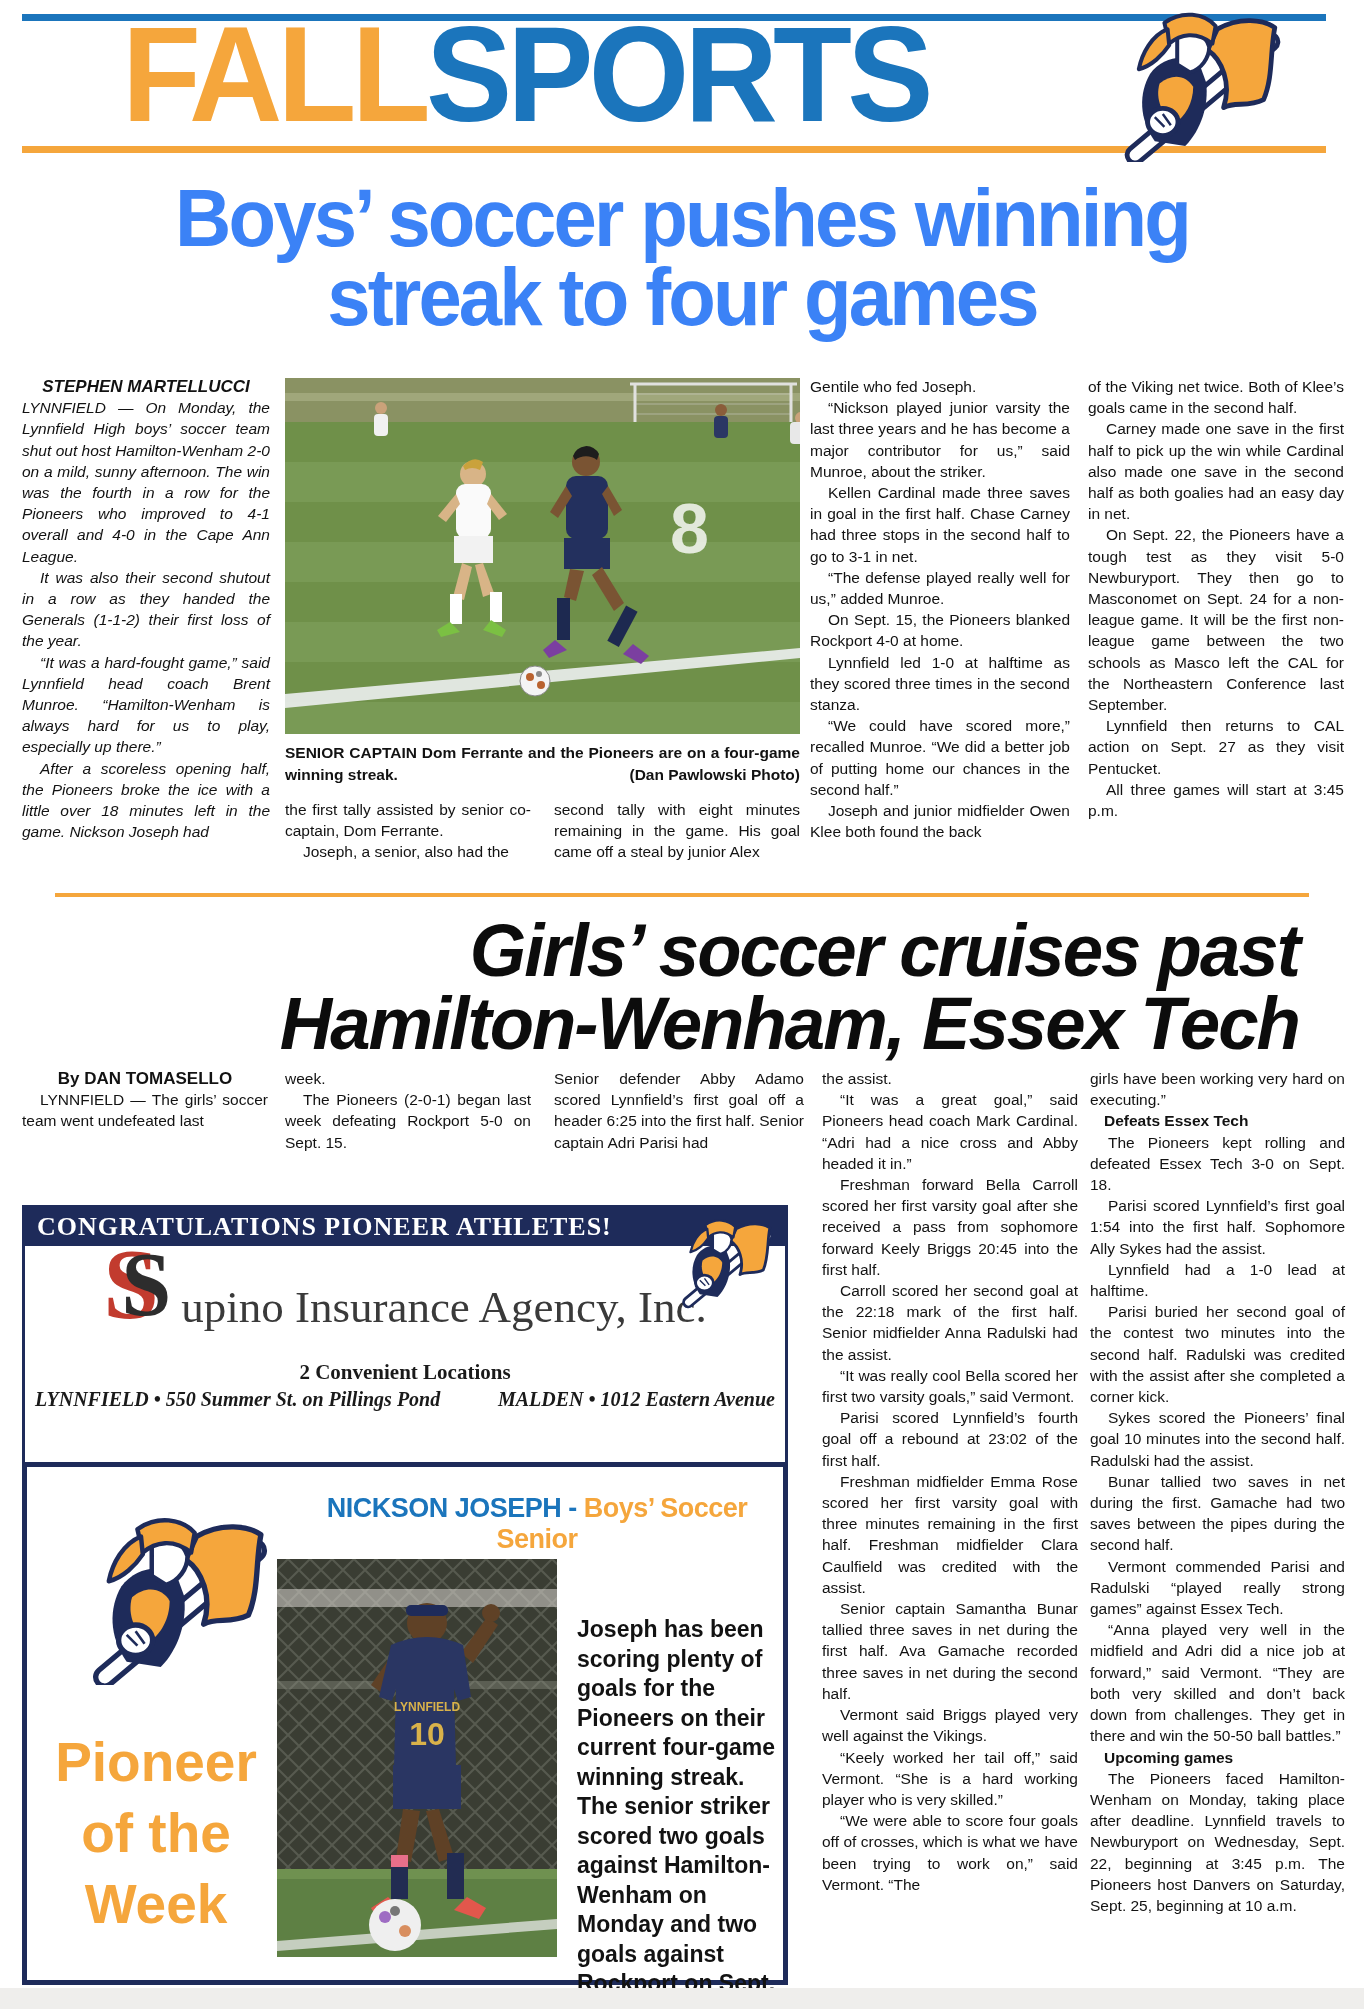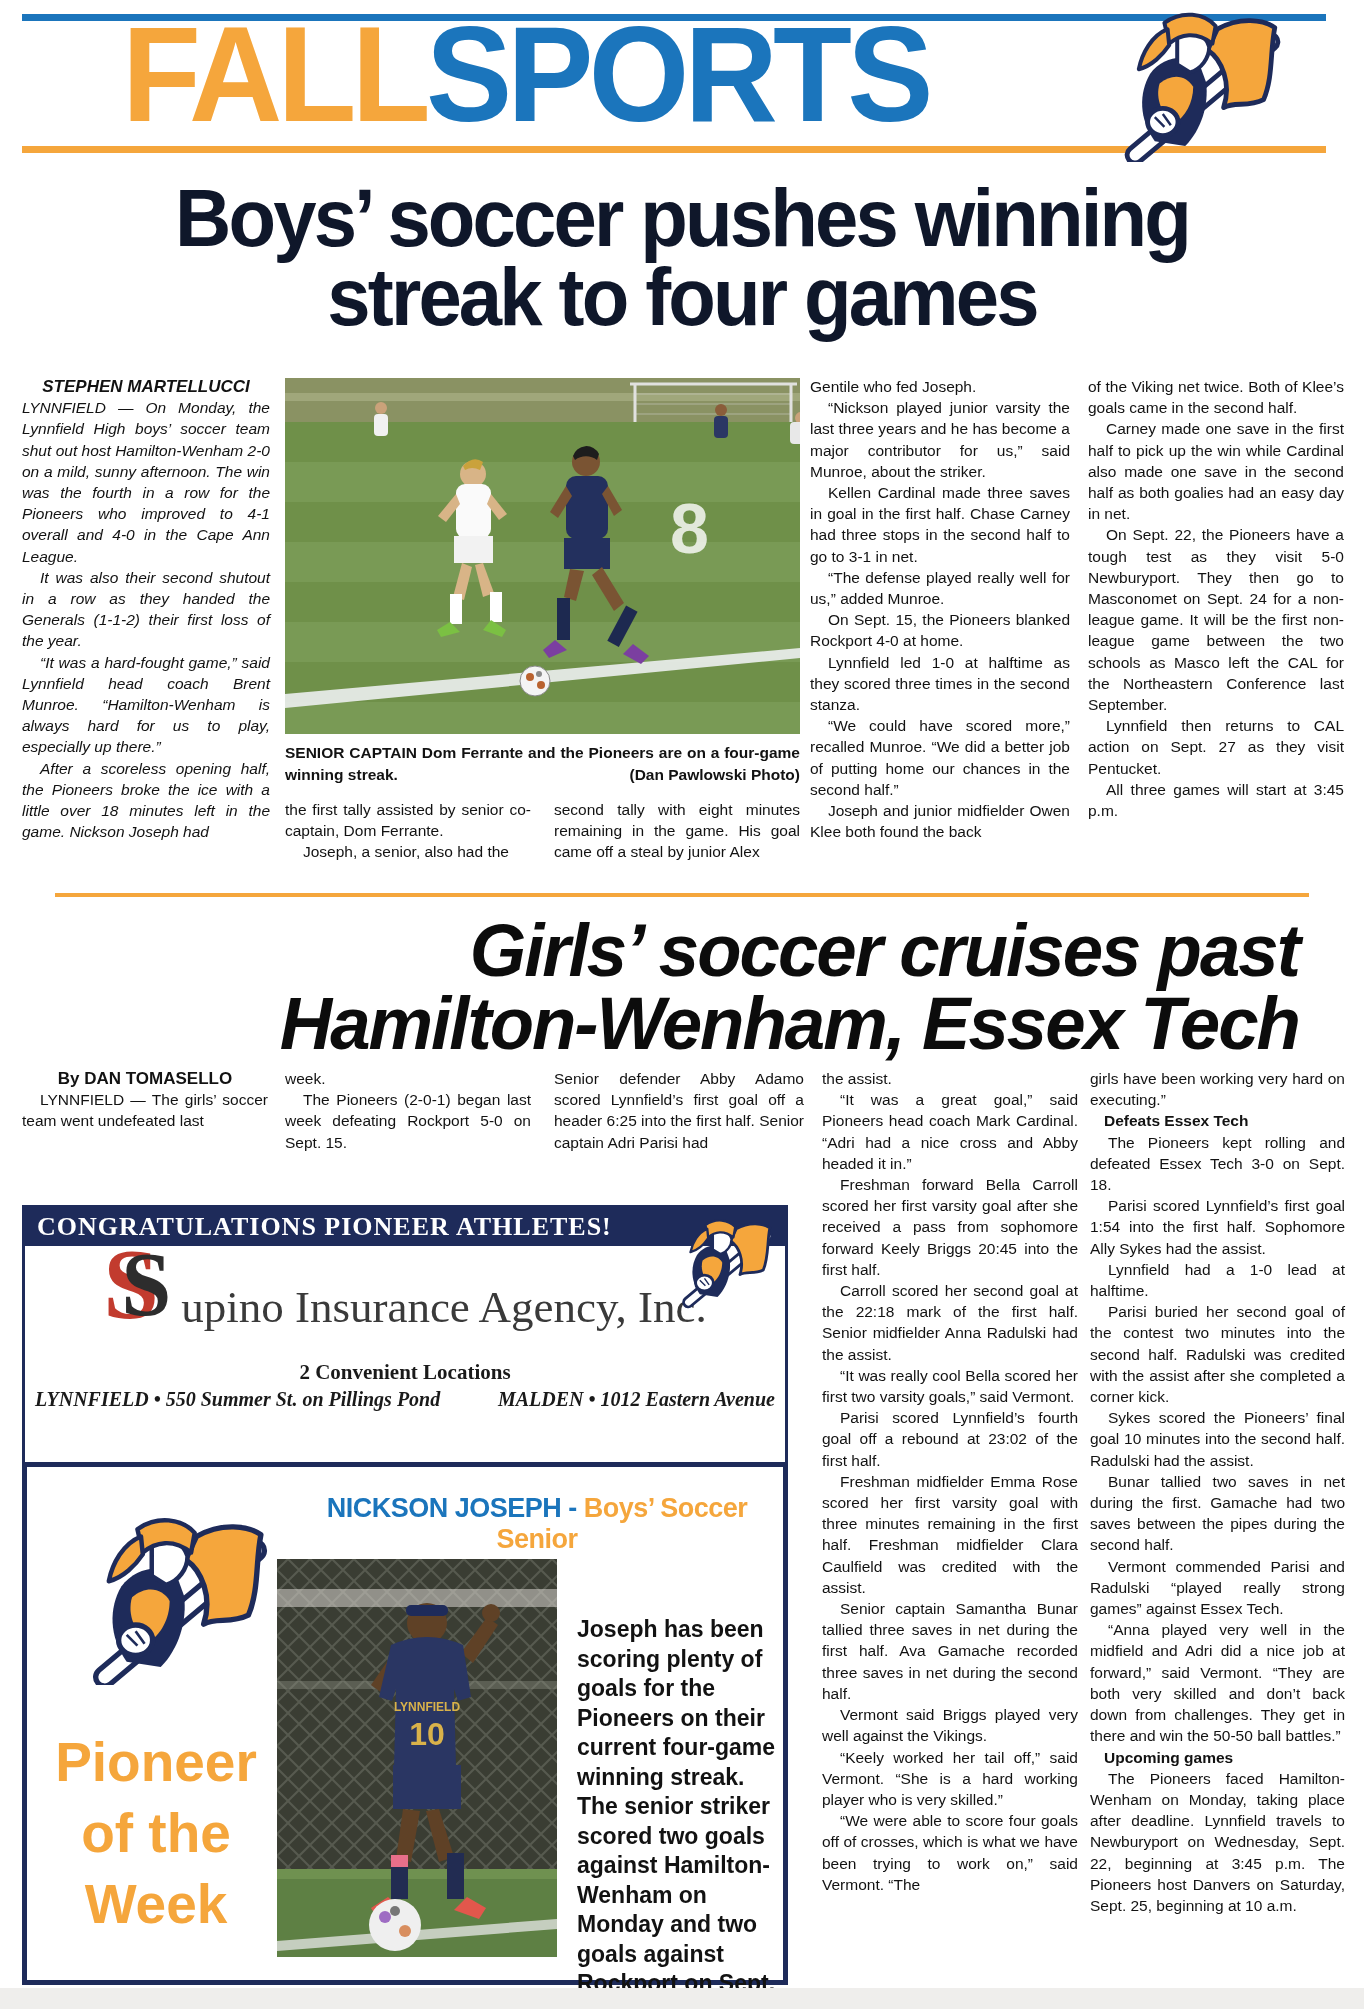--- a/index.html
+++ b/index.html
@@ -12,21 +12,21 @@
   .rule-orange{top:146px;background:#f5a63c;}
   .masthead{position:absolute;left:122px;top:6px;font-size:136px;font-weight:900;
             line-height:1;letter-spacing:-5px;transform:scaleX(.95);transform-origin:left top;
             white-space:nowrap;}
   .masthead .fall{color:#f5a63c;}
   .masthead .sports{color:#1b75bc;}
   .mascot-header{position:absolute;left:1078px;top:10px;width:240px;height:152px;}
 
   
   .bh{position:absolute;left:0;top:178px;width:1364px;text-align:center;
-      font-weight:800;font-size:82px;line-height:79px;letter-spacing:-3px;color:#0f172a;}
+      font-weight:800;font-size:82px;line-height:79px;letter-spacing:-3px;color:#3b82f6;}
   .bh-line{transform:scaleX(.95);transform-origin:50% 50%;}
   .gh{position:absolute;left:0;top:914px;width:1312px;text-align:right;font-style:italic;
       font-weight:800;font-size:74px;line-height:73px;letter-spacing:-2px;color:#0c0c0c;}
   .gh-line{transform:scaleX(.98);transform-origin:50% 50%;}
 
   
   .col{position:absolute;font-size:15.5px;line-height:21.2px;text-align:justify;}
   .col p{margin:0;text-indent:18px;}
   .col p.noind{text-indent:0;}
   .col p.sub{font-weight:bold;text-indent:14px;text-align:left;}

